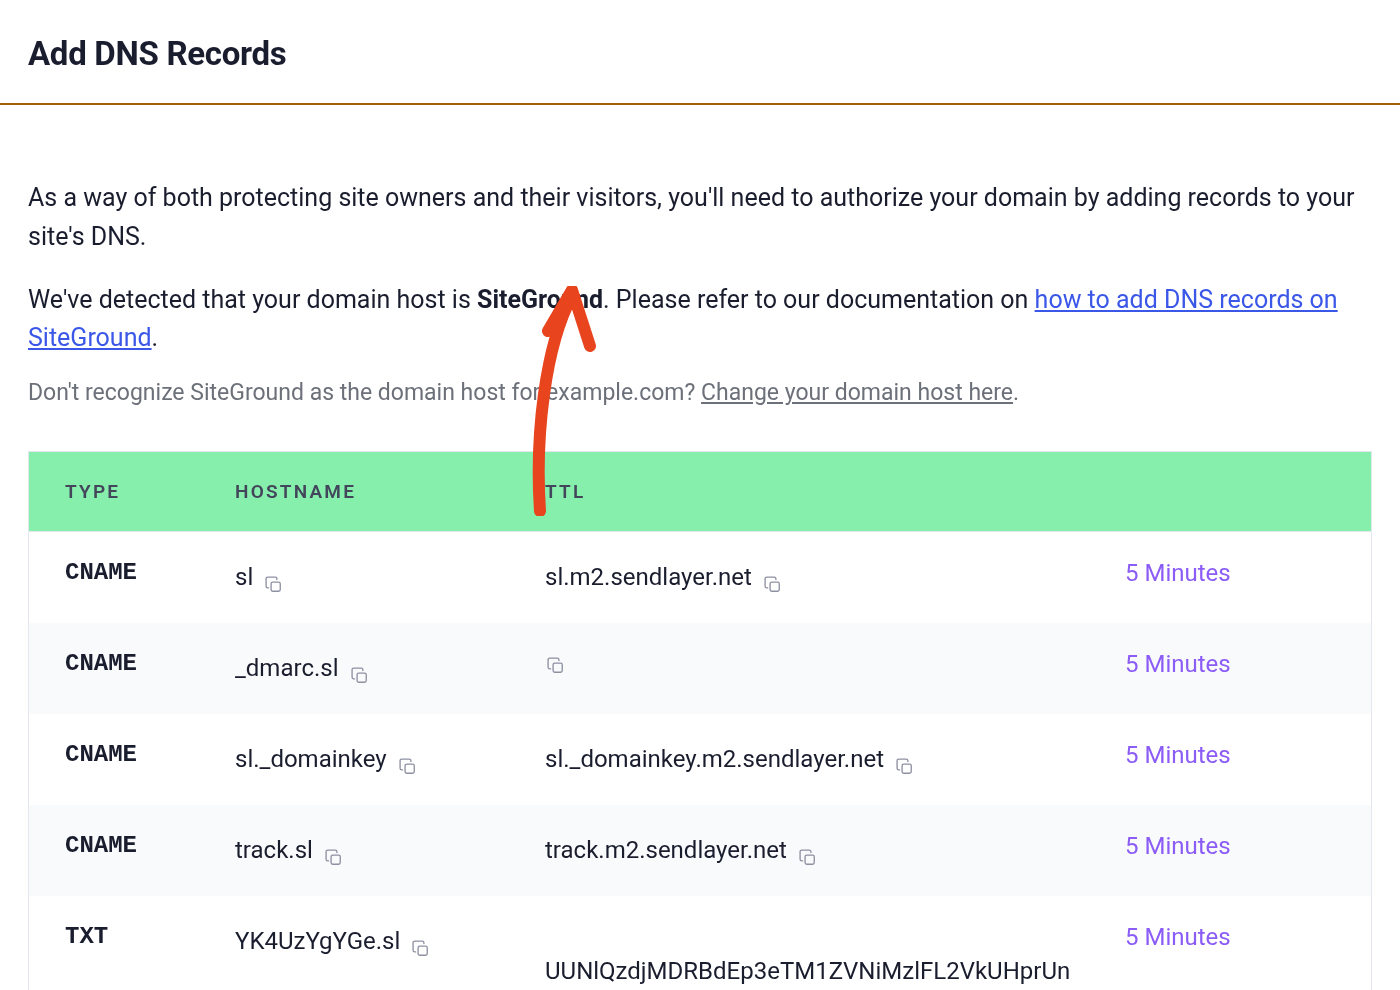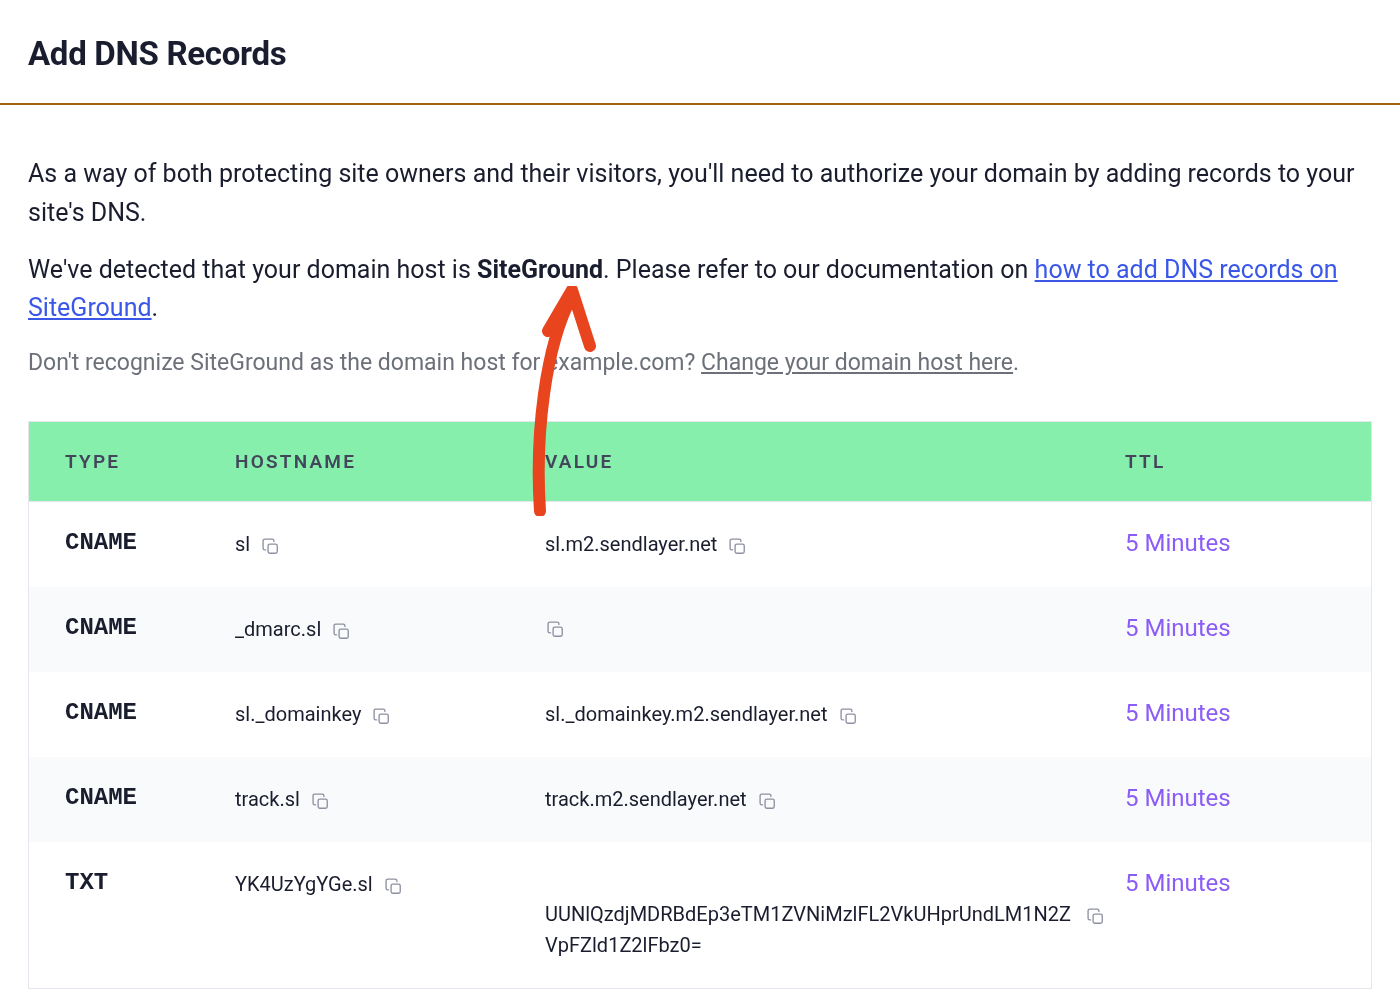--- a/index.html
+++ b/index.html
@@ -29,20 +29,21 @@
       letter-spacing: -0.3px;
     }
     .page-body {
       padding: 50px 28px 0 28px;
     }
     .intro-para {
       font-size: 25px;
       line-height: 1.55;
       color: #1a1d2e;
       margin-bottom: 18px;
+      margin-top: 24px;
     }
     .intro-para strong {
       font-weight: 700;
     }
     .intro-para a {
       color: #3a57e8;
       text-decoration: underline;
     }
     .tertiary-para {
       font-size: 23px;
@@ -81,24 +82,24 @@
     .dns-row:nth-child(even) {
       background: #f9fafb;
     }
     .dns-type {
       font-size: 24px;
       font-weight: 700;
       color: #1a1d2e;
       font-family: Liberation Mono, monospace;
     }
     .dns-cell {
-      font-size: 20px;
+      font-size: 24px;
       color: #1a1d2e;
       display: flex;
-      align-items: center;
+      align-items: flex-end;
       gap: 10px;
       word-break: break-all;
       line-height: 1.55;
     }
     .dns-cell-txt {
       max-width: 530px;
       margin-top: 30px;
     }
     .dns-ttl {
       font-size: 24px;
@@ -153,21 +154,20 @@
 
     <p class="tertiary-para">
       <span>Don't recognize SiteGround as the domain host for example.com? </span><a href="#">Change your domain host here</a><span>.</span>
     </p>
 
     <div class="dns-table">
 
       <div class="dns-thead">
         <div class="dns-th">TYPE</div>
         <div class="dns-th">HOSTNAME</div>
-        <div class="dns-th">VALUE</div>
         <div class="dns-th">TTL</div>
       </div>
 
       <div class="dns-tbody">
 
         <div class="dns-row">
           <div class="dns-type">CNAME</div>
           <div class="dns-cell">
             <span>sl</span>
             <span class="copy-btn">

